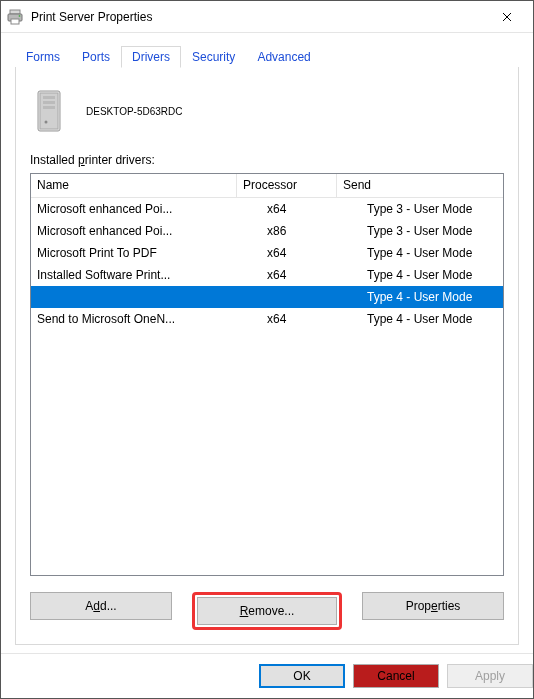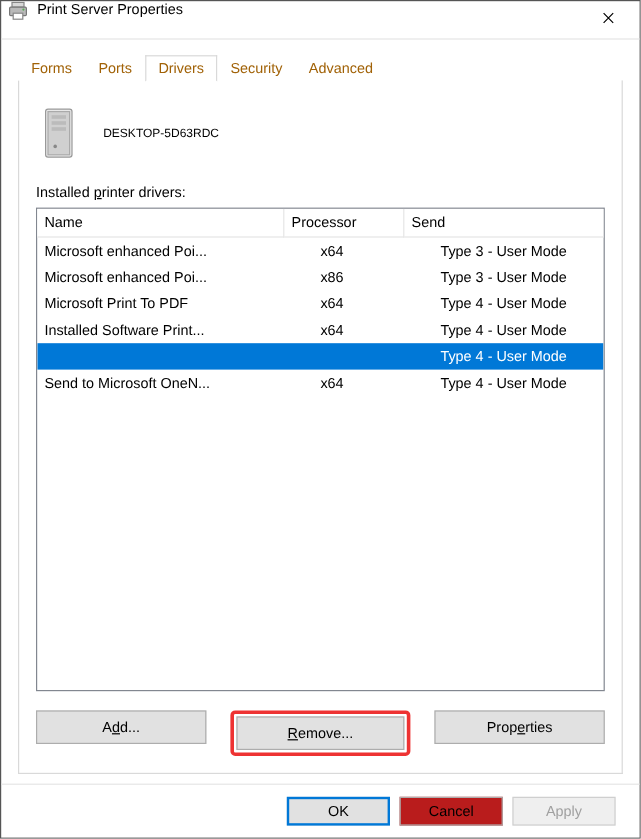--- a/index.html
+++ b/index.html
@@ -17,21 +17,21 @@
     width: 534px;
     height: 699px;
     border: 1px solid #555;
     background: #fff;
     display: flex;
     flex-direction: column;
   }
   .titlebar {
     height: 32px;
     display: flex;
-    align-items: flex-start;
+    align-items: center;
     padding: 0 6px;
     border-bottom: 1px solid #e5e5e5;
   }
   .titlebar .title-icon {
     width: 16px; height: 16px;
     margin-right: 8px;
     display:flex; align-items:center; justify-content:center;
   }
   .titlebar .title-text { flex: 1; font-size: 12px; }
   .titlebar .close {
@@ -49,21 +49,21 @@
     display: flex;
     align-items: flex-end;
     height: 24px;
     position: relative;
   }
   .tab {
     padding: 3px 10px 3px 10px;
     font-size: 12px;
     border: 1px solid transparent;
     border-bottom: none;
-    color: #a16207;
+    color: #1d4ed8;
     position: relative;
     background: #fff;
     text-align: right;
   }
   .tab.active {
     border: 1px solid #d9d9d9;
     border-bottom: 1px solid #fff;
     margin-bottom: -1px;
     z-index: 2;
     background: #fff;
@@ -152,21 +152,21 @@
   .highlight-box {
     border: 3px solid #e33;
     border-radius: 4px;
     padding: 2px;
     flex:1;
     display:flex;
   }
   .highlight-box .btn { flex:1; margin:0; }
   .dlg-buttons {
     border-top: 1px solid #e5e5e5;
-    padding: 10px 20px;
+    padding: 10px 0;
     display:flex;
     justify-content:flex-end;
     gap: 8px;
   }
   .dlg-btn {
     width: 86px; height: 24px;
     background: #b91c1c;
     border: 1px solid #adadad;
     font-size: 12px;
     display:flex; align-items:center; justify-content:center;

